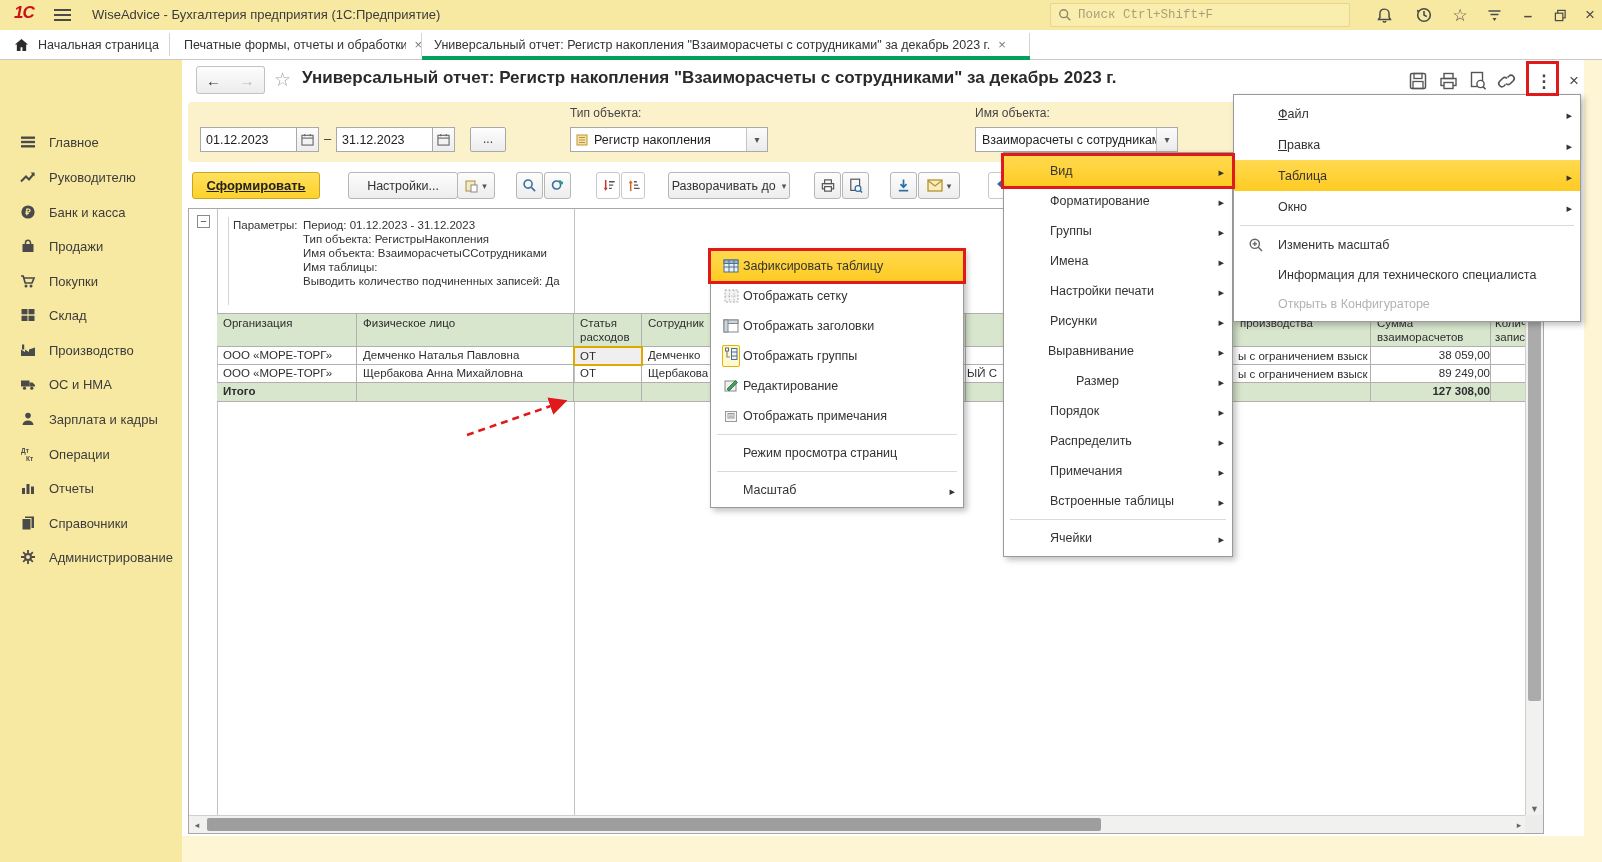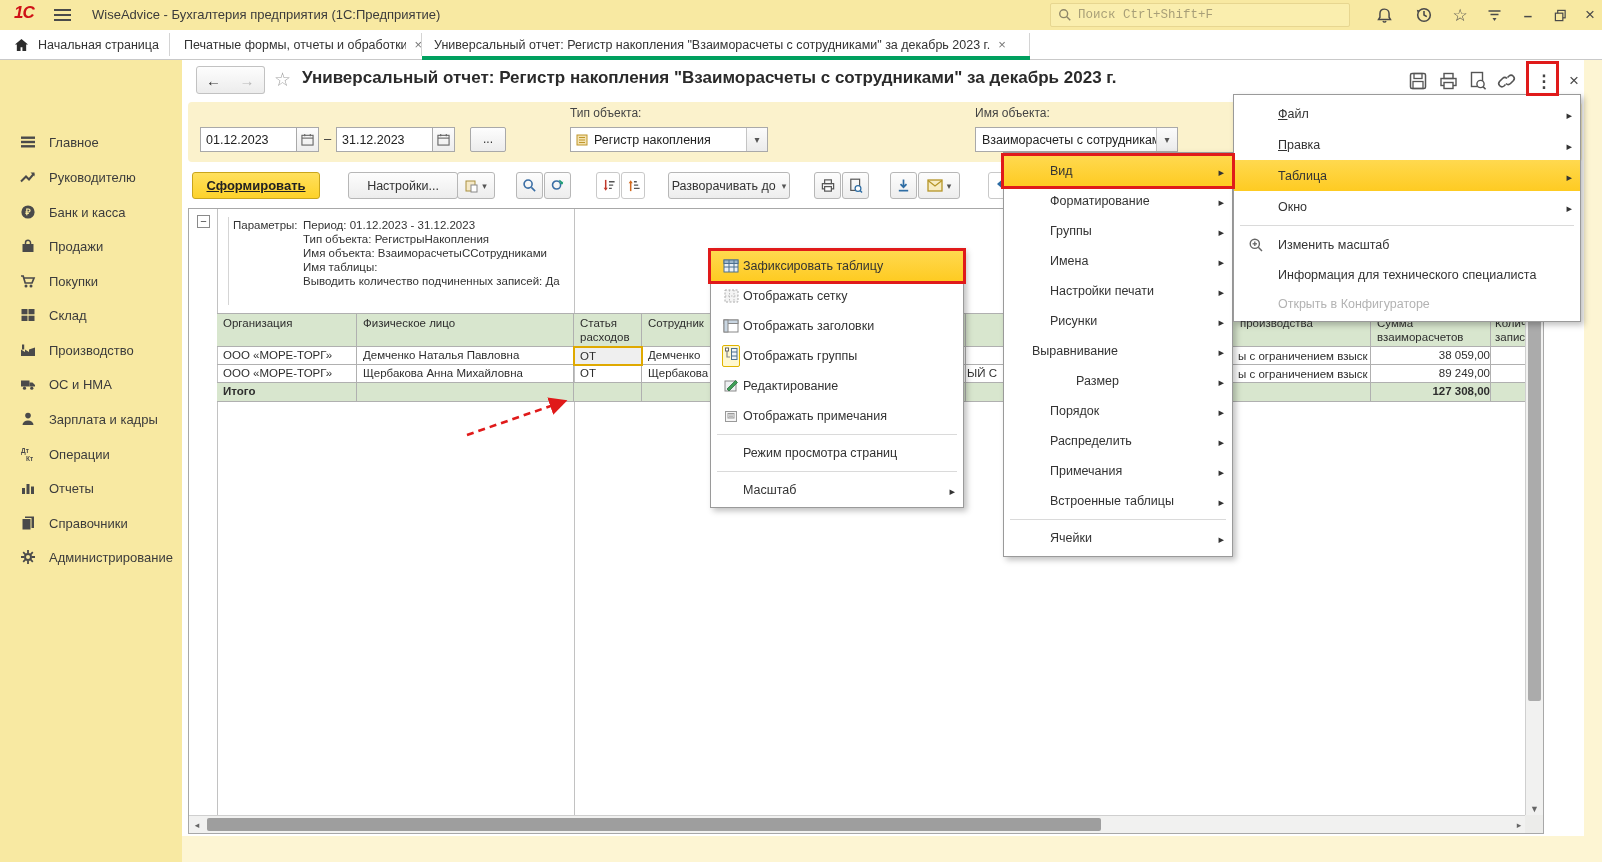--- a/index.html
+++ b/index.html
@@ -631,21 +631,21 @@
       </div>
     <div class="mi">
         <span class="mi-label" style="margin-left:46px">Настройки печати</span>
         <span class="mi-arrow"></span>
       </div>
     <div class="mi">
         <span class="mi-label" style="margin-left:46px">Рисунки</span>
         <span class="mi-arrow"></span>
       </div>
     <div class="mi">
-        <span class="mi-label" style="margin-left:28px">Выравнивание</span>
+        <span class="mi-label" style="margin-left:44px">Выравнивание</span>
         <span class="mi-arrow"></span>
       </div>
     <div class="mi">
         <span class="mi-label" style="margin-left:72px">Размер</span>
         <span class="mi-arrow"></span>
       </div>
     <div class="mi">
         <span class="mi-label" style="margin-left:46px">Порядок</span>
         <span class="mi-arrow"></span>
       </div>

